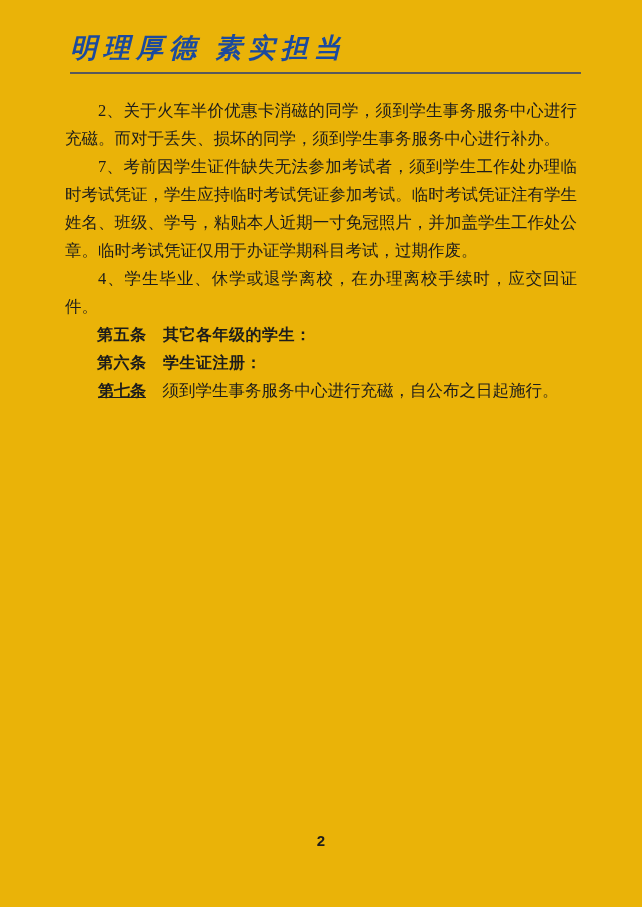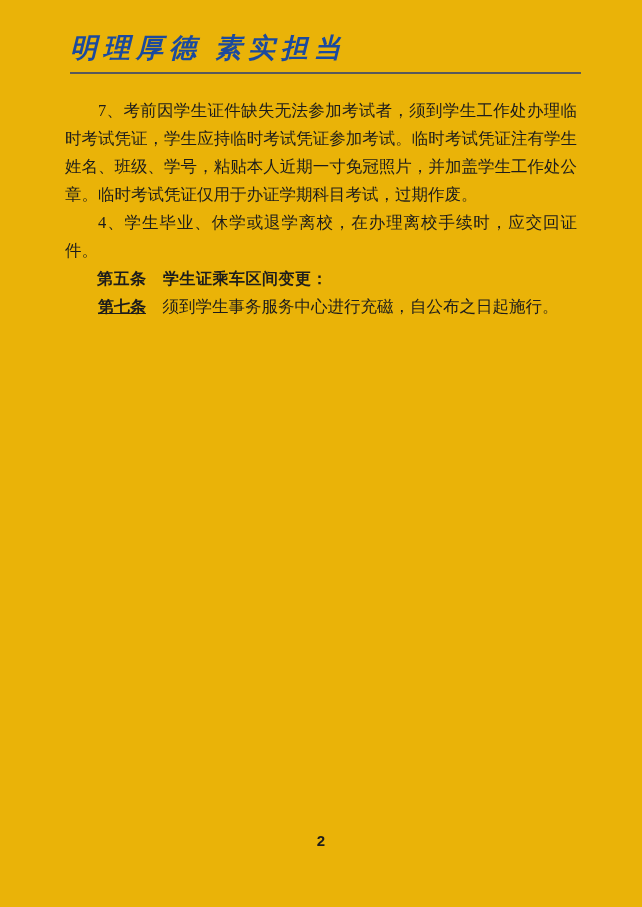--- a/index.html
+++ b/index.html
@@ -85,23 +85,25 @@
 <body>
 
 <div class="page">
 
   <div class="header">
     <div class="motto">明理厚德 素实担当</div>
     <div class="header-rule"></div>
   </div>
 
   <div class="content">
+    <p>2、关于火车半价优惠卡消磁的同学，须到学生事务服务中心进行充磁。而对于丢失、损坏的同学，须到学生事务服务中心进行补办。</p>
     <p>7、考前因学生证件缺失无法参加考试者，须到学生工作处办理临时考试凭证，学生应持临时考试凭证参加考试。临时考试凭证注有学生姓名、班级、学号，粘贴本人近期一寸免冠照片，并加盖学生工作处公章。临时考试凭证仅用于办证学期科目考试，过期作废。</p>
     <p>4、学生毕业、休学或退学离校，在办理离校手续时，应交回证件。</p>
-    <p class="para-heading">第五条　学生证乘车区间变更：</p>
+    <p class="para-heading">第五条　其它各年级的学生：</p>
+    <p class="para-heading">第六条　学生证注册：</p>
     <p><span class="bold-lead">第七条</span><span>　须到学生事务服务中心进行充磁，自公布之日起施行。</span></p>
   </div>
 
   <div class="footer">
     <span class="page-number">2</span>
   </div>
 
 </div>
 
 </body></html>

